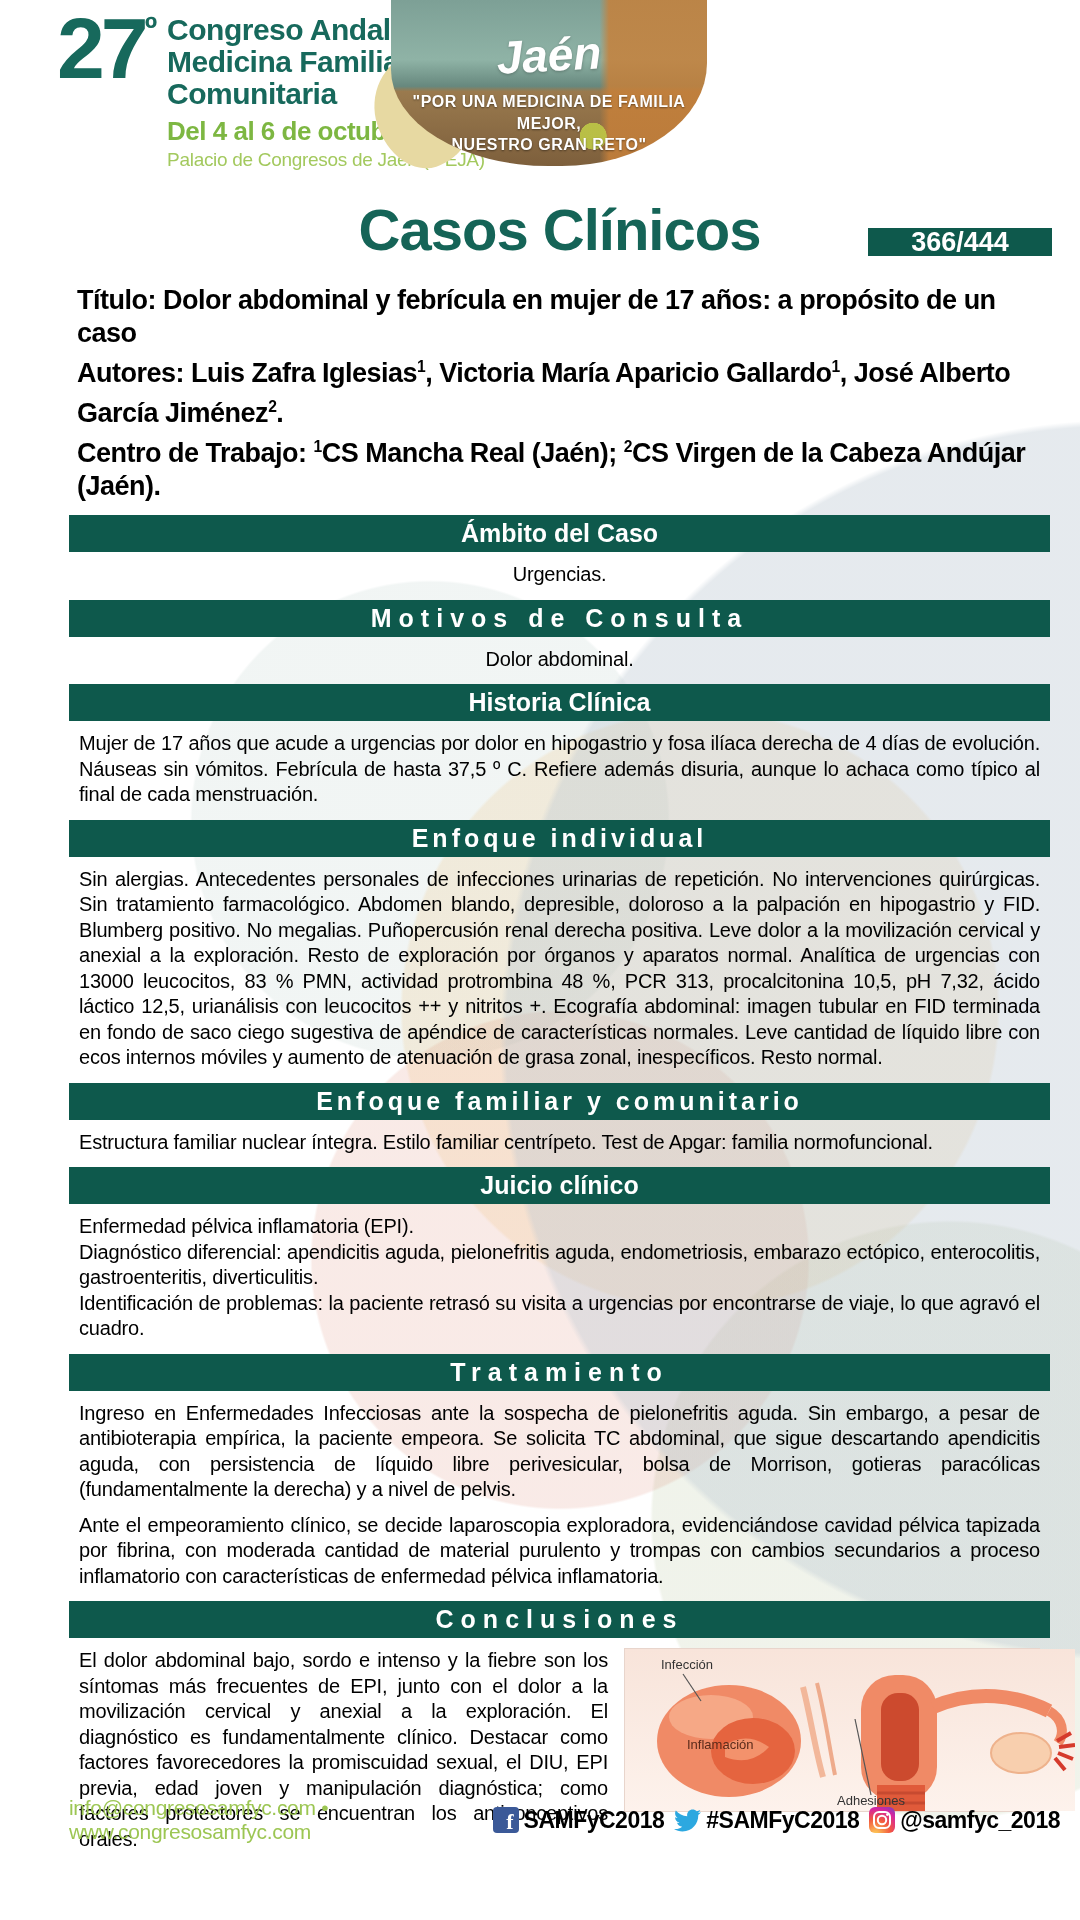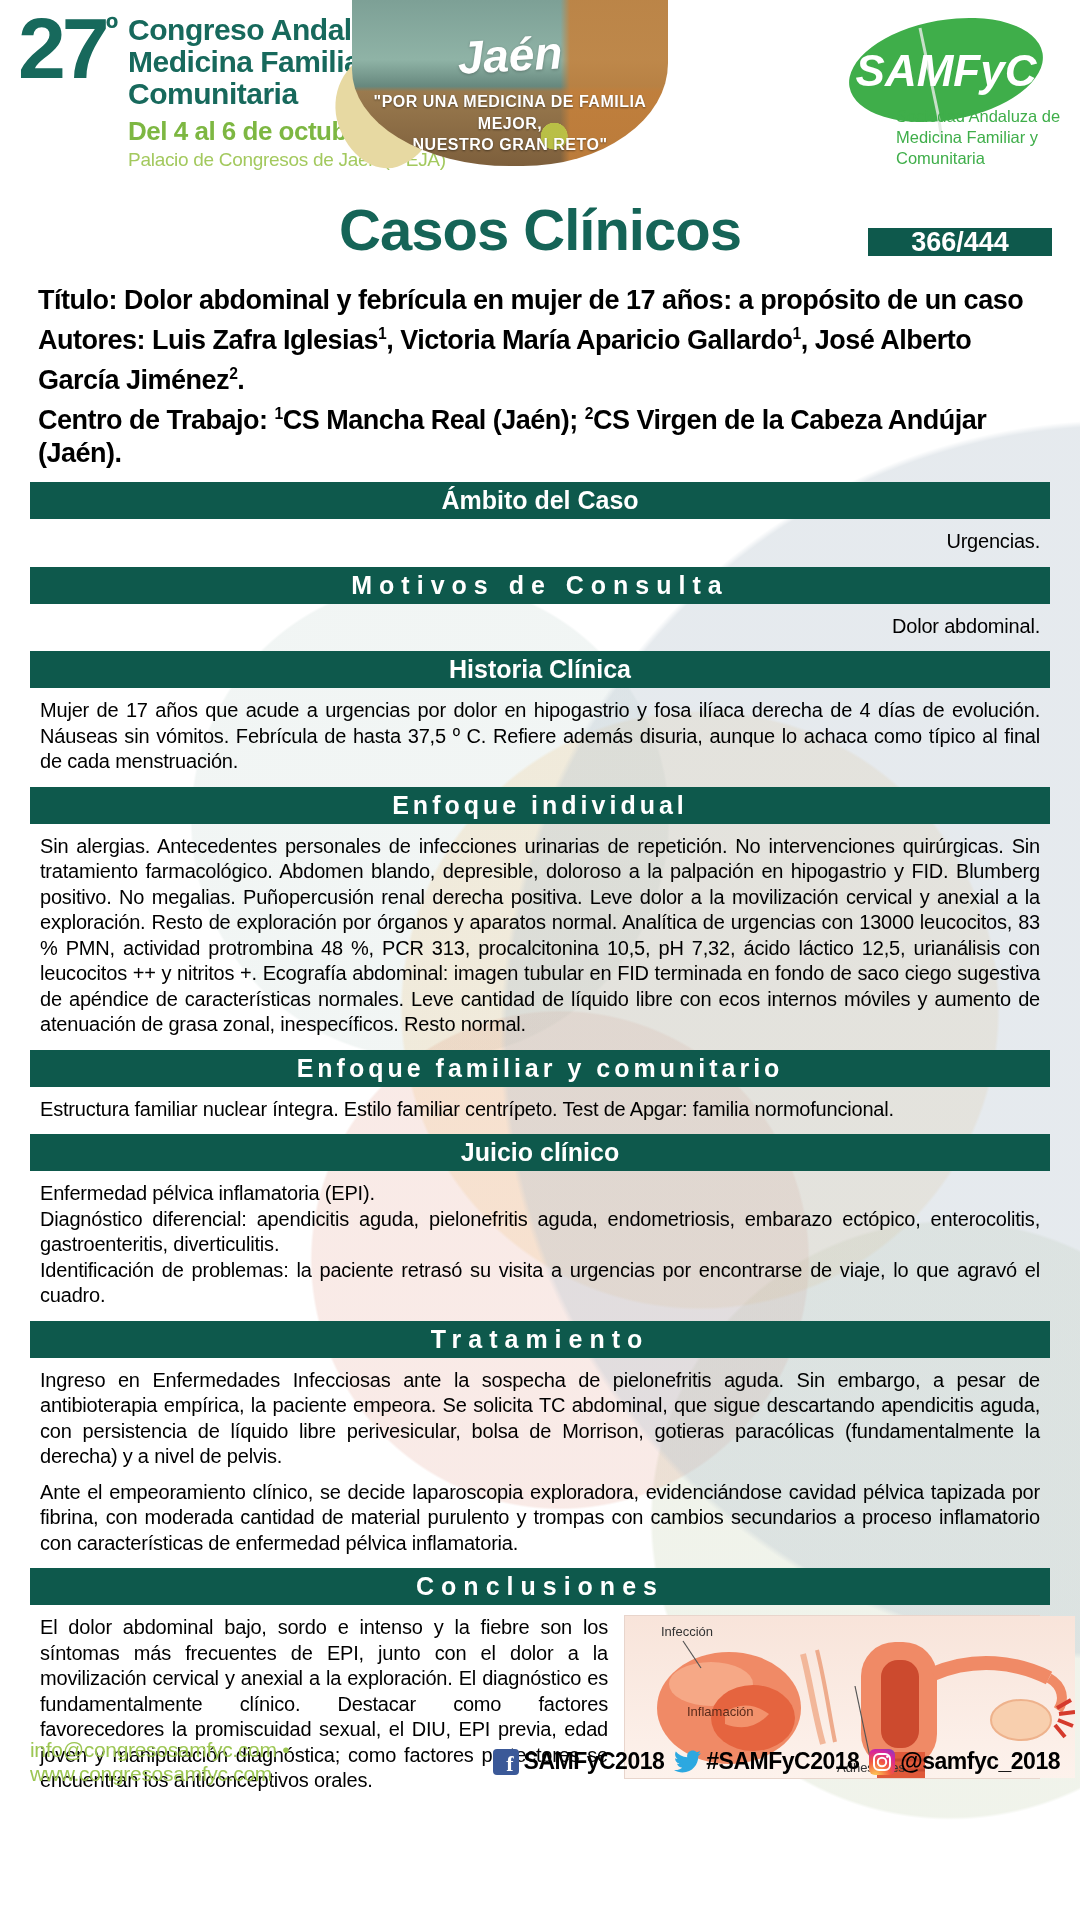--- a/index.html
+++ b/index.html
@@ -1,20 +1,20 @@
 <!DOCTYPE html>
 <html><head>
 <meta charset="utf-8">
 <style>
   * { margin:0; padding:0; box-sizing:border-box; }
   html,body { background:#888; }
   .page {
     position:relative; width:1080px; height:1920px; margin:0 auto;
     background:#ffffff; overflow:hidden;
-    font-family:"Liberation Sans", sans-serif; color:#000;
+    font-family:"Liberation Sans", sans-serif; color:#000;padding-left:39px;
   }
   
   .watermark {
     position:absolute; inset:0; pointer-events:none; z-index:0;
     background:
       radial-gradient(circle 620px at 1120px 1040px, rgba(188,200,210,0.38) 0 99%, transparent 100%),
       radial-gradient(circle 300px at 700px 1010px, rgba(235,178,88,0.16) 0 99%, transparent 100%),
       radial-gradient(circle 250px at 560px 1260px, rgba(205,85,55,0.12) 0 99%, transparent 100%),
       radial-gradient(circle 300px at 950px 1520px, rgba(150,172,112,0.14) 0 99%, transparent 100%),
       radial-gradient(circle 240px at 430px 820px, rgba(120,160,150,0.10) 0 99%, transparent 100%);
@@ -72,21 +72,21 @@
   sup { font-size:58%; }
 
   
   .sec-bar { margin:12px 30px 0; height:37px; background:#0e594c;
     display:flex; align-items:center; justify-content:center;
     color:#fff; font-weight:bold; font-size:25px; }
   .ls-wide { letter-spacing:7px; }
   .ls-med  { letter-spacing:4px; }
   .sec-body { margin:10px 40px 0; font-size:20px; line-height:25.5px;
     text-align:justify; letter-spacing:-0.2px; }
-  .sec-body.single { text-align:right; }
+  .sec-body.single { text-align:center; }
   .pre { white-space:pre-line; }
 
   
   .conclusions-row { display:flex; gap:16px; margin:10px 40px 0; }
   .conclusions-text { flex:1; font-size:20px; line-height:25.5px; text-align:justify; letter-spacing:-0.2px; }
   .figure { width:416px; height:164px; flex:none; border:1px solid #e8d5cc; }
 
   
   .footer { position:absolute; left:30px; right:20px; bottom:8px;
     display:flex; justify-content:space-between; align-items:center; z-index:2; }
@@ -114,28 +114,20 @@
 
       <div class="collage-petal"></div>
       <div class="collage">
         <div class="city-label">Jaén</div>
         <div class="slogan">
           <div>"POR UNA MEDICINA DE FAMILIA MEJOR,</div>
           <div>NUESTRO GRAN RETO"</div>
         </div>
       </div>
 
-      <div class="samfyc">
-        <svg width="240" height="128" viewBox="0 0 240 128">
-          <ellipse cx="122" cy="56" rx="98" ry="50" fill="#3fae4a" transform="rotate(-10 122 56)"></ellipse>
-          <path d="M96 14 L114 100 L118 126" stroke="#dfe8df" stroke-width="3" fill="none" opacity="0.85"></path>
-          <text x="122" y="72" text-anchor="middle" fill="#ffffff" font-family="Liberation Sans, sans-serif" font-size="44" font-style="italic" font-weight="bold">SAMFyC</text>
-        </svg>
-        <div class="society-name">Sociedad Andaluza de Medicina Familiar y Comunitaria</div>
-      </div>
     </div>
 
     <div class="banner">
       <div class="page-title">Casos Clínicos</div>
       <div class="case-badge">366/444</div>
     </div>
 
     <div class="meta">
       <p><span>Título: </span><span>Dolor abdominal y febrícula en mujer de 17 años: a propósito de un caso</span></p>
       <p><span>Autores: </span><span>Luis Zafra Iglesias</span><sup>1</sup><span>, Victoria María Aparicio Gallardo</span><sup>1</sup><span>, José Alberto García Jiménez</span><sup>2</sup><span>.</span></p>

